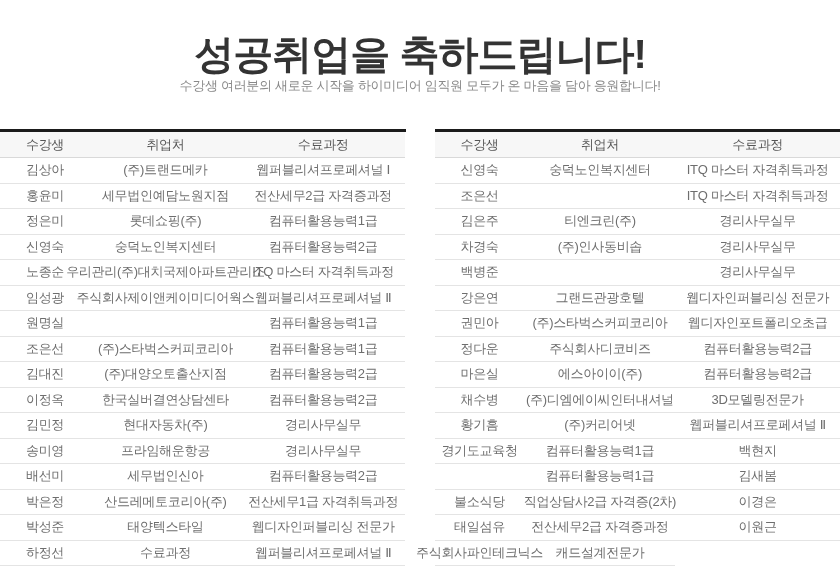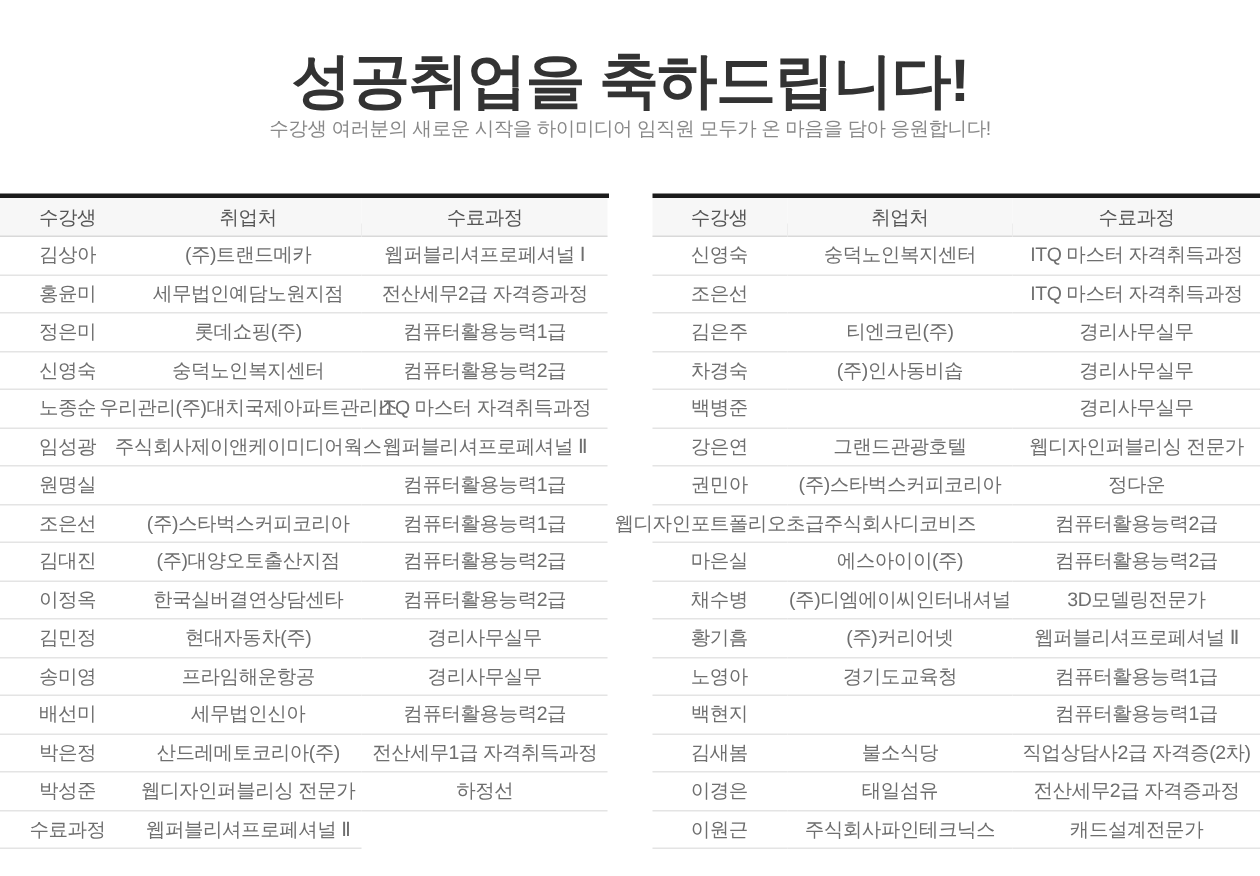--- a/index.html
+++ b/index.html
@@ -109,20 +109,21 @@
         <div class="td c0">송미영</div>
         <div class="td c1">프라임해운항공</div>
         <div class="td c2">경리사무실무</div>
         <div class="td c0">배선미</div>
         <div class="td c1">세무법인신아</div>
         <div class="td c2">컴퓨터활용능력2급</div>
         <div class="td c0">박은정</div>
         <div class="td c1">산드레메토코리아(주)</div>
         <div class="td c2">전산세무1급 자격취득과정</div>
         <div class="td c0">박성준</div>
+        <div class="td c1">태양텍스타일</div>
         <div class="td c2">웹디자인퍼블리싱 전문가</div>
         <div class="td c0">하정선</div>
         <div class="td c1">수료과정</div>
         <div class="td c2">웹퍼블리셔프로페셔널 Ⅱ</div>
       </section>
     <section class="grid-table">
         <div class="th c0">수강생</div>
         <div class="th c1">취업처</div>
         <div class="th c2">수료과정</div>
         <div class="td c0">신영숙</div>
@@ -138,34 +139,33 @@
         <div class="td c1">(주)인사동비솝</div>
         <div class="td c2">경리사무실무</div>
         <div class="td c0">백병준</div>
         <div class="td c1"></div>
         <div class="td c2">경리사무실무</div>
         <div class="td c0">강은연</div>
         <div class="td c1">그랜드관광호텔</div>
         <div class="td c2">웹디자인퍼블리싱 전문가</div>
         <div class="td c0">권민아</div>
         <div class="td c1">(주)스타벅스커피코리아</div>
+        <div class="td c2">웹디자인포트폴리오초급</div>
         <div class="td c0">정다운</div>
-        <div class="td c2">웹디자인포트폴리오초급</div>
         <div class="td c1">주식회사디코비즈</div>
         <div class="td c2">컴퓨터활용능력2급</div>
         <div class="td c0">마은실</div>
         <div class="td c1">에스아이이(주)</div>
         <div class="td c2">컴퓨터활용능력2급</div>
         <div class="td c0">채수병</div>
         <div class="td c1">(주)디엠에이씨인터내셔널</div>
         <div class="td c2">3D모델링전문가</div>
         <div class="td c0">황기흠</div>
         <div class="td c1">(주)커리어넷</div>
         <div class="td c2">웹퍼블리셔프로페셔널 Ⅱ</div>
-        <div class="td c0">노영아</div>
         <div class="td c1">경기도교육청</div>
         <div class="td c2">컴퓨터활용능력1급</div>
         <div class="td c0">백현지</div>
         <div class="td c1"></div>
         <div class="td c2">컴퓨터활용능력1급</div>
         <div class="td c0">김새봄</div>
         <div class="td c1">불소식당</div>
         <div class="td c2">직업상담사2급 자격증(2차)</div>
         <div class="td c0">이경은</div>
         <div class="td c1">태일섬유</div>

